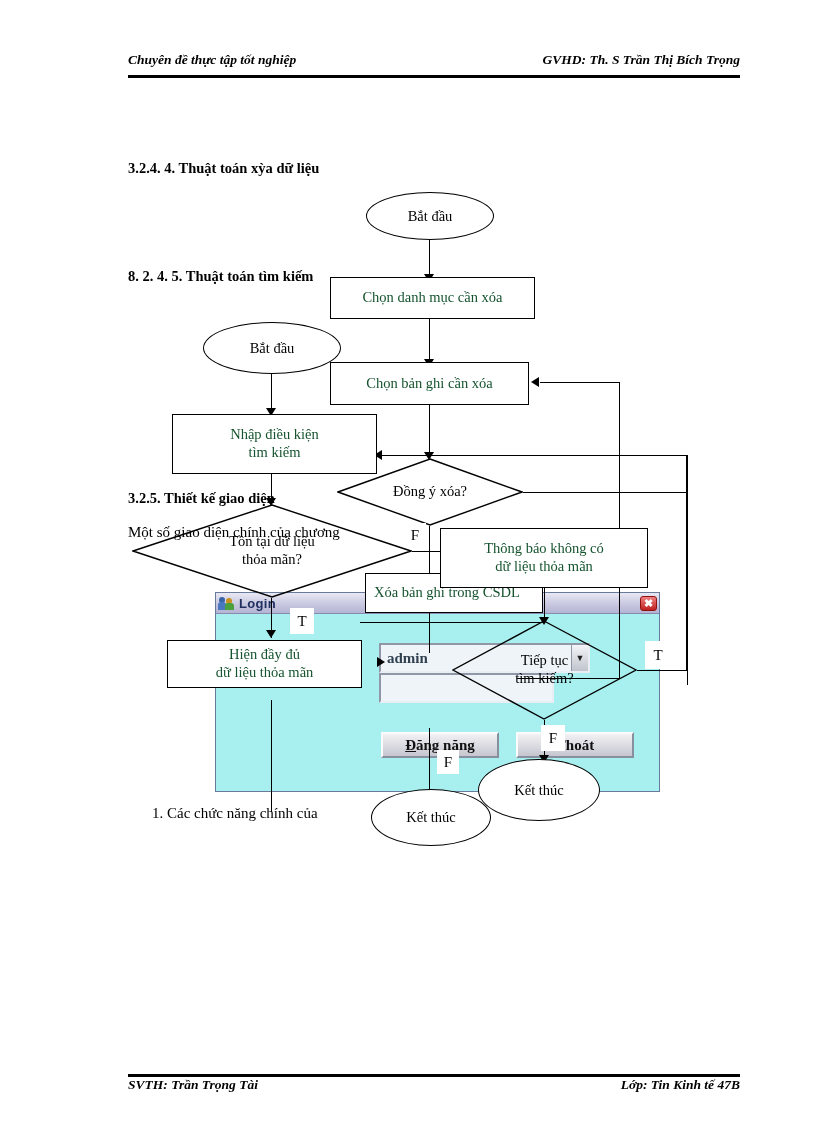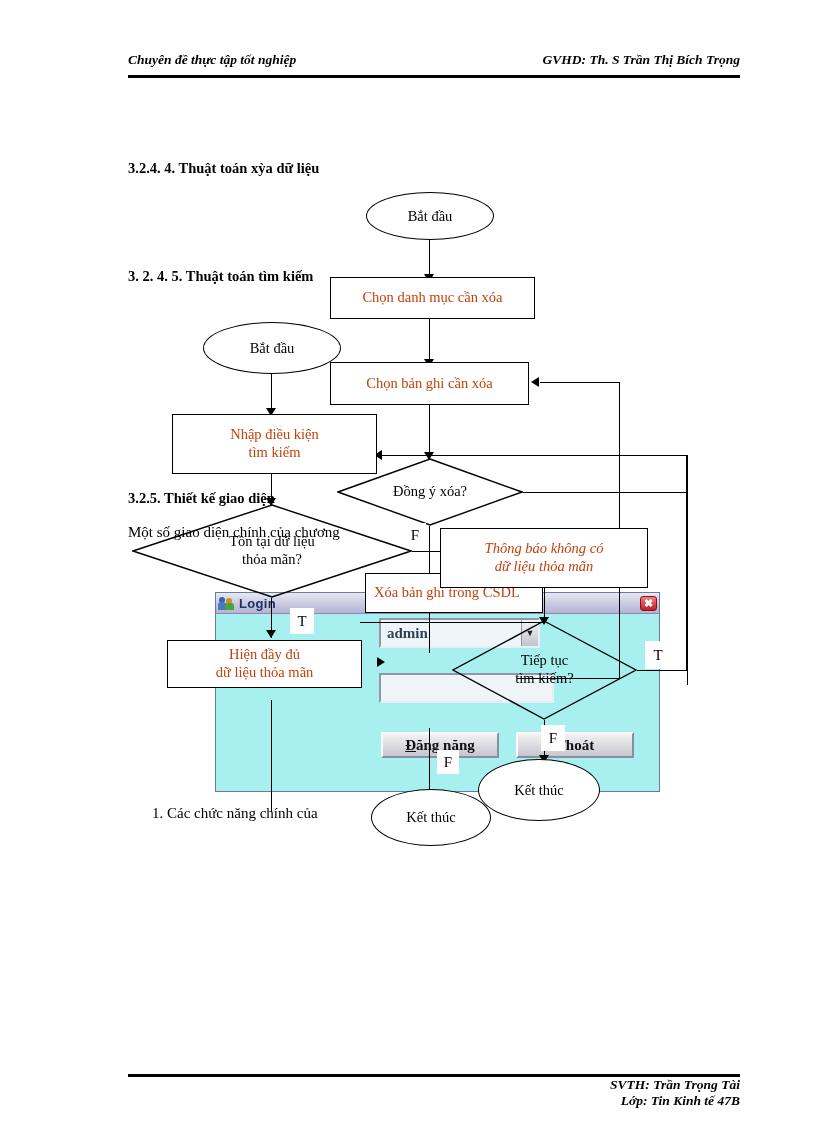--- a/index.html
+++ b/index.html
@@ -14,21 +14,21 @@
   #page { position:absolute; inset:0; }
 
   
   .runhead, .runfoot {
     position:absolute; left:128px; width:612px;
     font-style:italic; font-weight:bold;
     font-size:13.5px; color:#000;
     display:flex; justify-content:space-between; align-items:flex-end;
   }
   .runhead { top:52px; }
-  .runfoot { top:1077px;flex-direction:column; }
+  .runfoot { top:1077px; }
   .rule {
     position:absolute; left:128px; width:612px;
     border-top:1.2px solid #000;
     border-bottom:2.4px solid #000;
     height:3px;
   }
   .rule.top { top:75px; }
   .rule.bot { top:1074px; }
 
   
@@ -36,21 +36,21 @@
     position:absolute; font-weight:bold; font-size:14.5px;
     color:#000; white-space:nowrap; z-index:6;
   }
   .ptext {
     position:absolute; font-size:15px; color:#000; white-space:nowrap; z-index:6;
   }
   .box {
     position:absolute; background:#fff; border:1.3px solid #000;
     display:flex; align-items:center; justify-content:center;
     text-align:center; font-size:14.5px; line-height:1.22;
-    color:#c2410c; z-index:12; padding:2px 4px;
+    color:#14532d; z-index:12; padding:2px 4px;
   }
   .ellipse {
     position:absolute; background:#fff; border:1.3px solid #000;
     border-radius:50%;
     display:flex; align-items:center; justify-content:center;
     text-align:center; font-size:14.5px; color:#000; z-index:12;font-family:Liberation Serif, serif;
   }
   .diamond-wrap { position:absolute; z-index:11; }
   .diamond-wrap svg { display:block; }
   .diamond-label {
@@ -128,38 +128,38 @@
 
 <div id="page">
 
   <div class="runhead">
     <span>Chuyên đề thực tập tốt nghiệp</span>
     <span>GVHD: Th. S Trần Thị Bích Trọng</span>
   </div>
   <div class="rule top"></div>
 
   <div class="htext" style="left:128px; top:160px;">3.2.4. 4. Thuật toán xỳa dữ liệu</div>
-  <div class="htext" style="left:128px; top:268px;">3. 2. 4. 5. Thuật toán tìm kiếm</div>
+  <div class="htext" style="left:128px; top:268px;">8. 2. 4. 5. Thuật toán tìm kiếm</div>
   <div class="htext" style="left:128px; top:490px;">3.2.5. Thiết kế giao diện</div>
   <div class="ptext" style="left:128px; top:524px;">Một số giao diện chính của chương</div>
   <div class="ptext" style="left:152px; top:805px;">1. Các chức năng chính của</div>
 
   <div id="login-dialog">
     <div id="login-titlebar">
       <span class="users-icon">
         <span class="head" style="left:1px;  top:1px; width:6px; height:6px; background:#3a63a8;"></span>
         <span class="body" style="left:0px;  top:6px; width:8px; height:8px; background:#4a78c0;"></span>
         <span class="head" style="left:8px;  top:2px; width:6px; height:6px; background:#c8901c;"></span>
         <span class="body" style="left:7px;  top:7px; width:9px; height:7px; background:#4aa03a;"></span>
       </span>
       <span id="login-title">Login</span>
       <span id="login-close">✖</span>
     </div>
     <div id="login-body">
-      <div class="dlg-field" style="left:163px; top:3px; width:161px; height:30px;">
+      <div class="dlg-field" style="left:163px; top:28px; width:211px; height:30px;">
         <span class="val">admin</span>
         <span class="caret">▼</span>
       </div>
       <div class="dlg-field" style="left:163px; top:58px; width:175px; height:30px;"></div>
       <div class="dlg-btn" style="left:165px; top:117px; width:118px; height:26px;">
         <span><u>Đ</u><span>ăng năng</span></span>
       </div>
       <div class="dlg-btn" style="left:300px; top:117px; width:118px; height:26px;">
         <span>Thoát</span>
       </div>
@@ -232,21 +232,21 @@
 
   <div class="linev" style="left:271px; top:598px; height:40px;"></div>
   <div class="arrow down" style="left:266px; top:630px;"></div>
   <div class="tflabel" style="left:290px; top:608px; width:24px; height:26px;">T</div>
 
   <div class="box" style="left:167px; top:640px; width:195px; height:48px; white-space:pre-line; z-index:13;">Hiện  đầy đủ
 dữ liệu thỏa mãn</div>
 
   <div class="lineh" style="left:412px; top:551px; width:30px;"></div>
 
-  <div class="box" style="left:440px; top:528px; width:208px; height:60px; white-space:pre-line; z-index:13;font-style:italic;">Thông báo không có
+  <div class="box" style="left:440px; top:528px; width:208px; height:60px; white-space:pre-line; z-index:13;">Thông báo không có
 dữ liệu thỏa mãn</div>
 
   <div class="linev" style="left:544px; top:588px; height:35px;"></div>
   <div class="lineh" style="left:360px; top:622px; width:184px;"></div>
   <div class="arrow down" style="left:539px; top:617px;"></div>
 
   <div class="linev" style="left:271px; top:700px; height:112px;"></div>
 
   <div class="diamond-wrap" style="left:452px; top:620px; width:185px; height:100px;">
     <svg width="185" height="100" viewBox="0 0 185 100">

